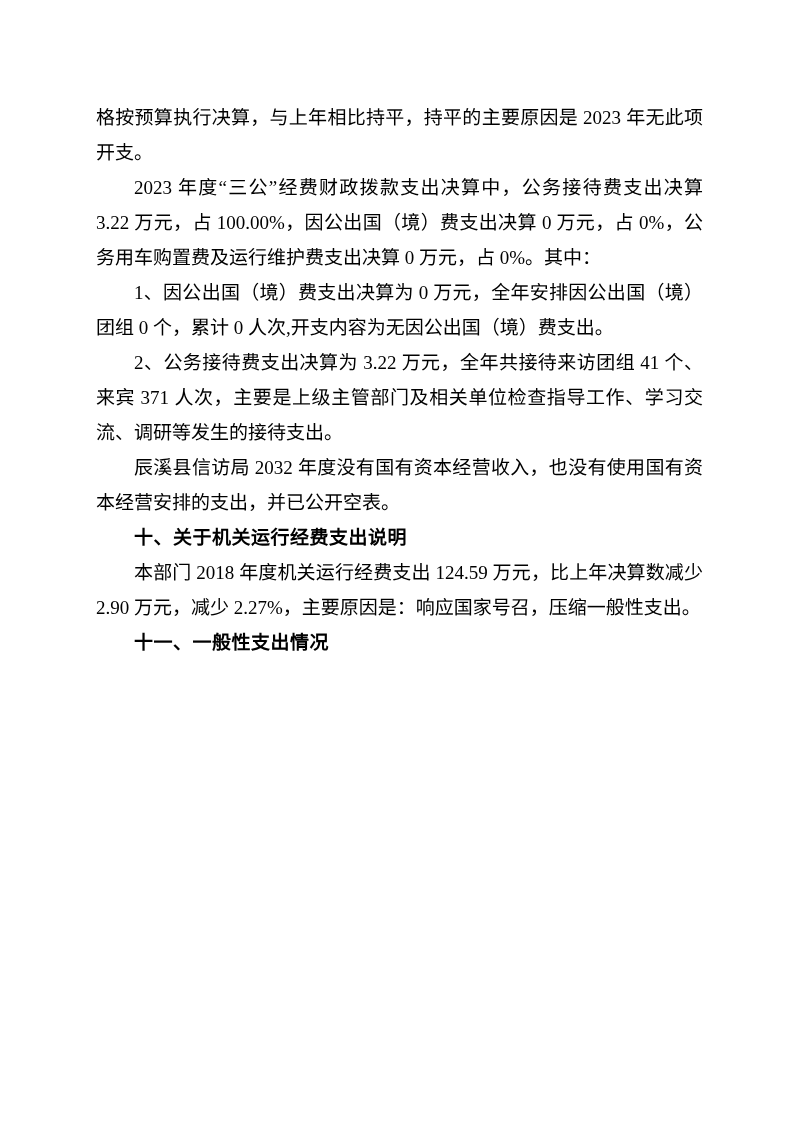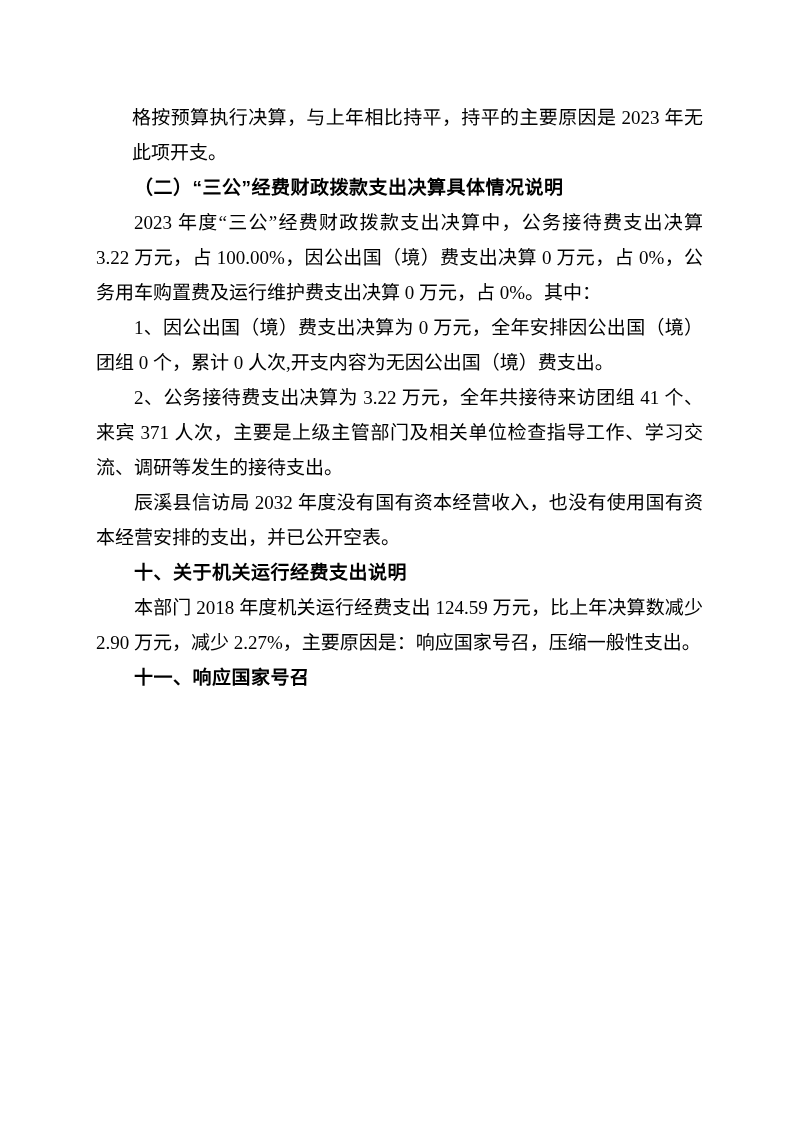--- a/index.html
+++ b/index.html
@@ -28,41 +28,39 @@
   }
   .doc-body .paragraph,
   .doc-body .continuation {
     text-align: justify;
     text-justify: inter-ideograph;
     text-indent: 2em;
     font-weight: normal;
   }
   .doc-body .continuation {
     text-indent: 0;
-    margin-left: 36px;
   }
   .doc-body .heading {
     font-family: "Liberation Sans", "DejaVu Sans", sans-serif;
     font-weight: bold;
     font-size: 19px;
     line-height: 35px;
     text-indent: 2em;
     text-align: left;
     letter-spacing: 0.5px;
   }
 </style>
 </head>
 <body>
 
 <div class="page">
   <div class="doc-body">
 
   <p class="continuation">格按预算执行决算，与上年相比持平，持平的主要原因是 2023 年无此项开支。</p>
-      <h3 class="heading">（二）“三公”经费财政拨款支出决算具体情况说明</h3>
       <p class="paragraph">2023 年度“三公”经费财政拨款支出决算中，公务接待费支出决算 3.22 万元，占 100.00%，因公出国（境）费支出决算 0 万元，占 0%，公务用车购置费及运行维护费支出决算 0 万元，占 0%。其中：</p>
       <p class="paragraph">1、因公出国（境）费支出决算为 0 万元，全年安排因公出国（境）团组 0 个，累计 0 人次,开支内容为无因公出国（境）费支出。</p>
       <p class="paragraph">2、公务接待费支出决算为 3.22 万元，全年共接待来访团组 41 个、来宾 371 人次，主要是上级主管部门及相关单位检查指导工作、学习交流、调研等发生的接待支出。</p>
       <p class="paragraph">辰溪县信访局 2032 年度没有国有资本经营收入，也没有使用国有资本经营安排的支出，并已公开空表。</p>
       <h3 class="heading">十、关于机关运行经费支出说明</h3>
       <p class="paragraph">本部门 2018 年度机关运行经费支出 124.59 万元，比上年决算数减少 2.90 万元，减少 2.27%，主要原因是：响应国家号召，压缩一般性支出。</p>
-      <h3 class="heading">十一、响应国家号召</h3>
+      <h3 class="heading">十一、一般性支出情况</h3>
     </div>
 </div>
 
 </body></html>

